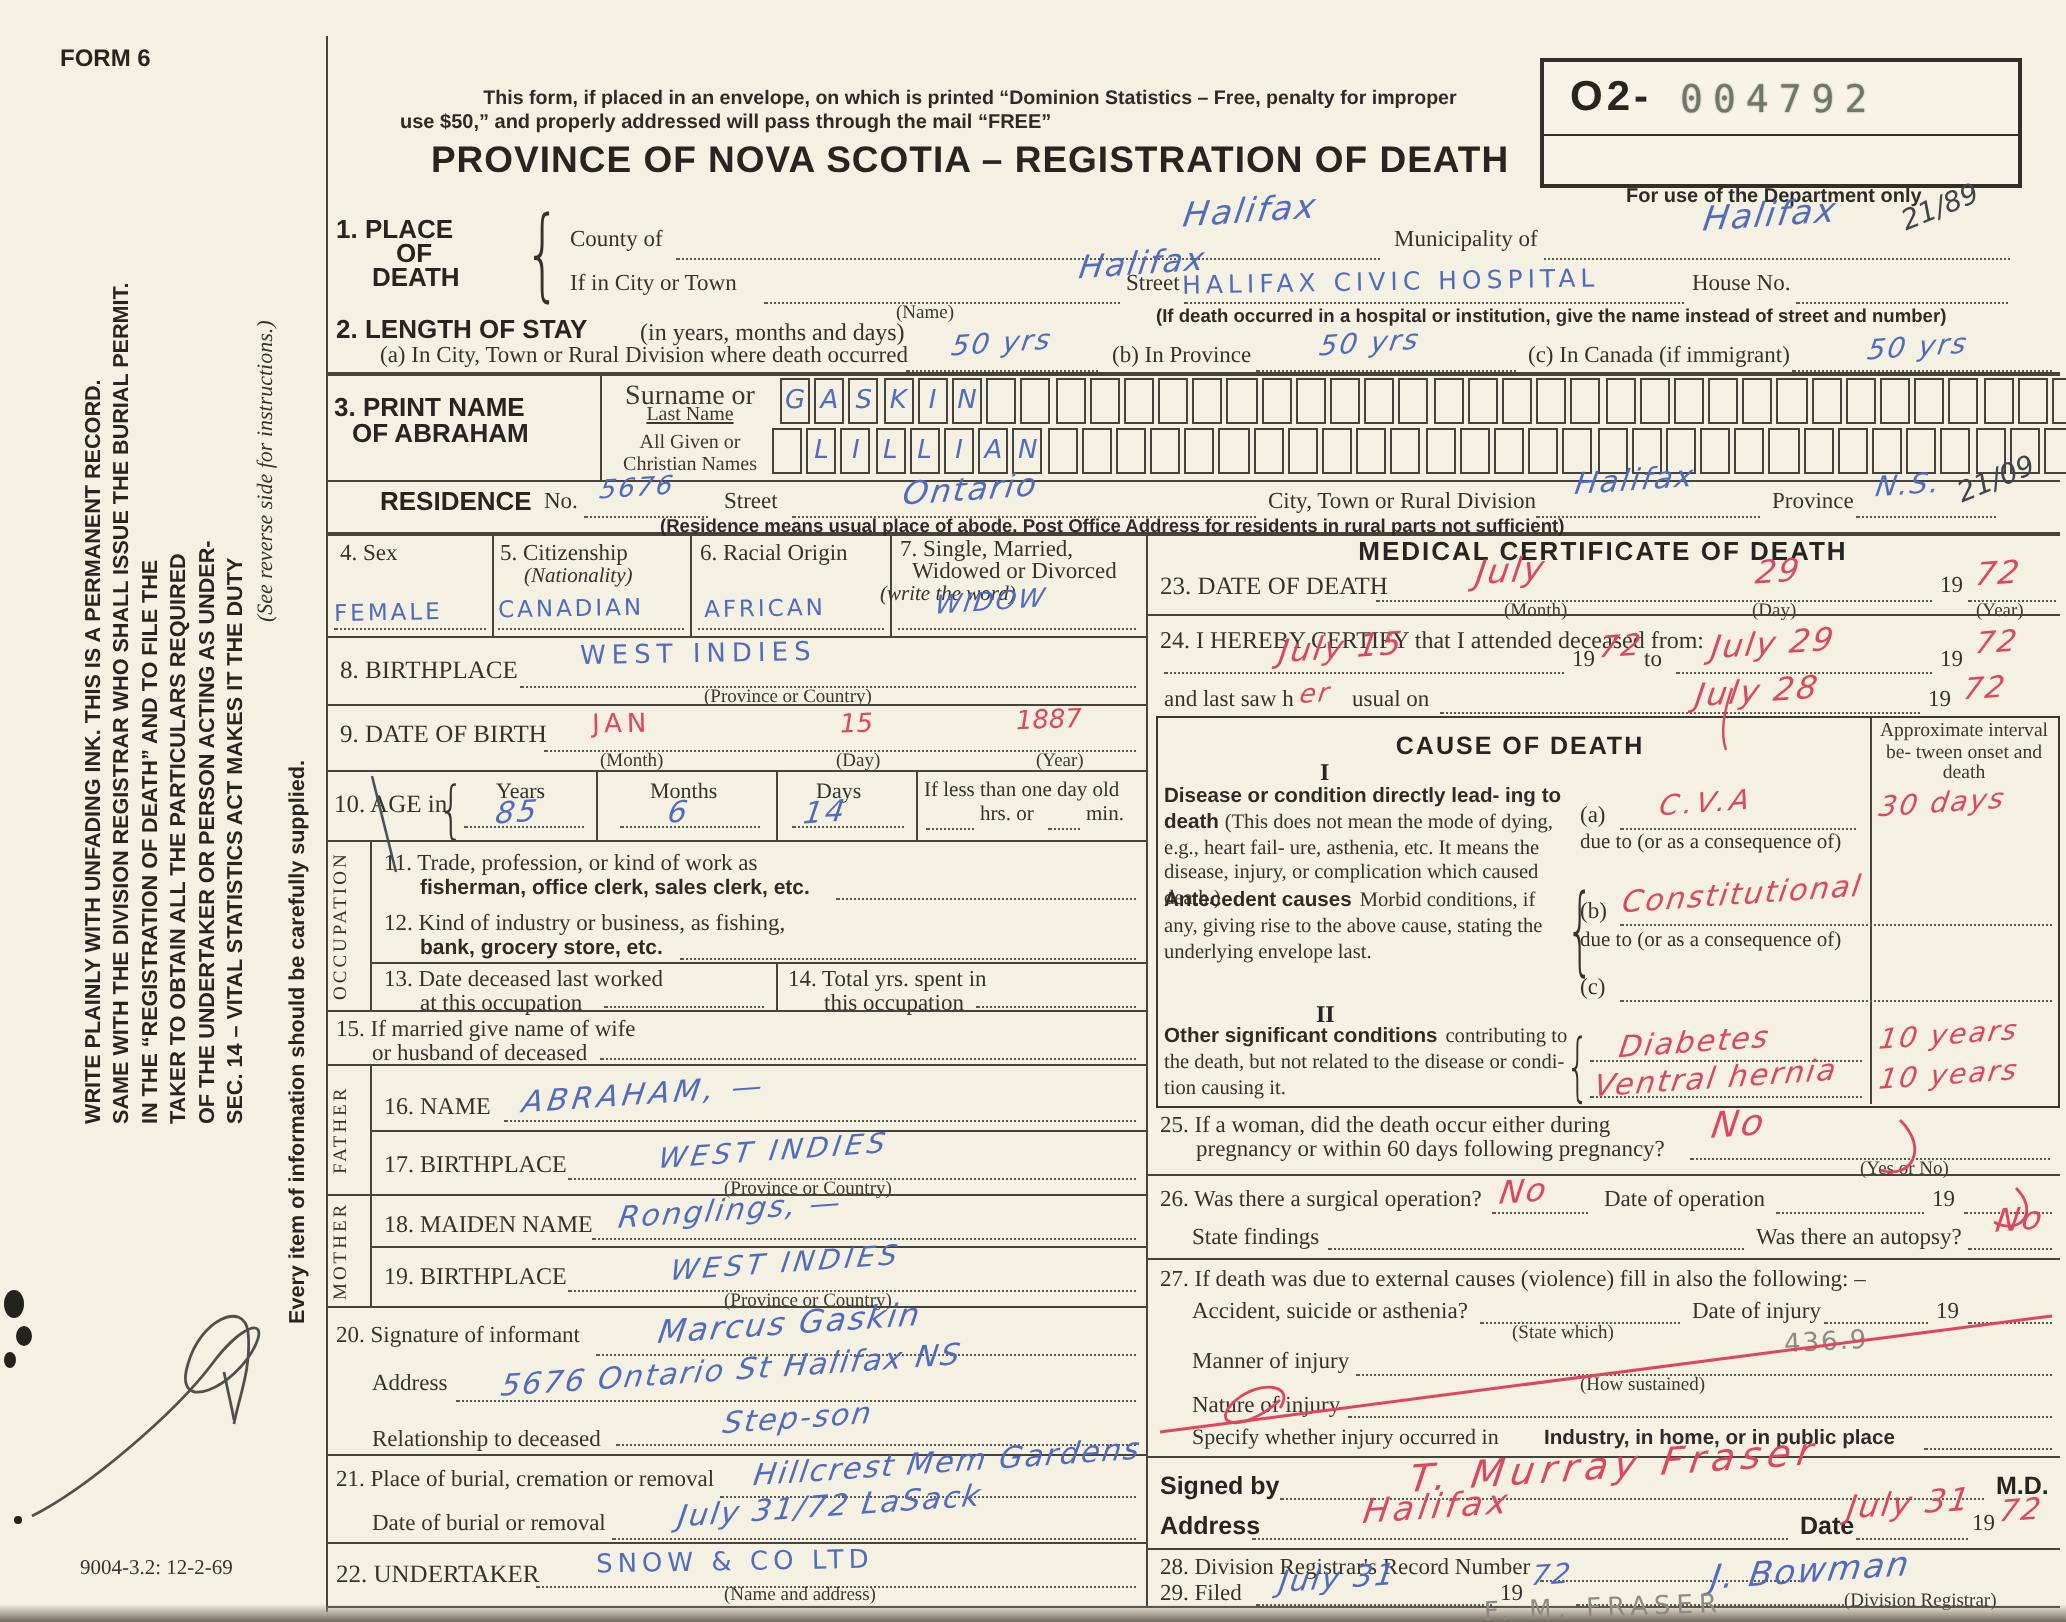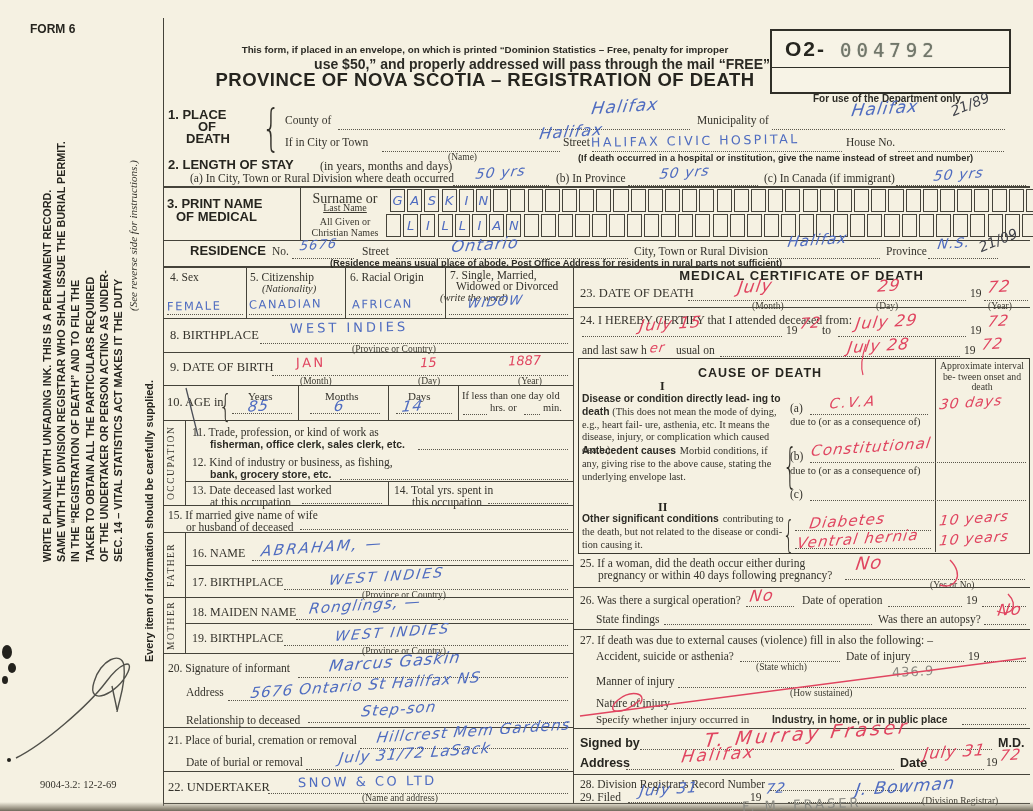--- a/index.html
+++ b/index.html
@@ -42,21 +42,21 @@
 OF THE UNDERTAKER OR PERSON ACTING AS UNDER-
 TAKER TO OBTAIN ALL THE PARTICULARS REQUIRED
 IN THE “REGISTRATION OF DEATH” AND TO FILE THE
 SAME WITH THE DIVISION REGISTRAR WHO SHALL ISSUE THE BURIAL PERMIT.
 WRITE PLAINLY WITH UNFADING INK. THIS IS A PERMANENT RECORD.</div>
 <div class="a vert" style="left:127px;top:103px;height:208px;font-family:'Liberation Serif',serif;font-style:italic;font-size:11px">(See reverse side for instructions.)</div>
 <div class="a vert" style="left:143px;top:342px;height:320px;font-family:'Liberation Sans',sans-serif;font-weight:bold;font-size:10.8px;color:#26251f">Every item of information should be carefully supplied.</div>
 <div class="a L" style="left:40px;top:779px;font-size:10.5px">9004-3.2: 12-2-69</div>
 
 <div class="a NB" style="left:200px;top:44px;width:570px;text-align:center;white-space:normal;font-size:9.8px">This form, if placed in an envelope, on which is printed “Dominion Statistics – Free, penalty for improper</div>
-<div class="a NB" style="left:200px;top:56px;width:570px;text-align:right;white-space:normal;font-size:14px">use $50,” and properly addressed will pass through the mail “FREE”</div>
+<div class="a NB" style="left:200px;top:56px;width:570px;text-align:left;white-space:normal;font-size:10px">use $50,” and properly addressed will pass through the mail “FREE”</div>
 <div class="a B" style="left:200px;top:69px;width:570px;text-align:center;font-size:18.5px;letter-spacing:.5px">PROVINCE OF NOVA SCOTIA – REGISTRATION OF DEATH</div>
 
 <div class="a" style="left:770px;top:29px;width:237px;height:61px;border:2px solid #302f28;background:#f7f3e6;z-index:4">
   <div style="position:absolute;left:0;top:36px;width:100%;height:1px;background:#302f28"></div>
   <span class="B" style="position:absolute;left:13px;top:6px;font-size:21px;letter-spacing:2px">O2-</span>
   <span style="position:absolute;left:68px;top:8px;font-family:'DejaVu Sans Mono',monospace;font-size:19px;letter-spacing:5px;color:#71766a;text-shadow:0 0 1px #8a8f80">004792</span>
 </div>
 <div class="a NB" style="left:813px;top:93px;font-size:10px">For use of the Department only</div>
 <span class="a marg" style="left:950px;top:96px">21/89</span>
 
@@ -97,21 +97,21 @@
 <span class="a H cur" style="left:476px;top:164px;font-size:14px">50 yrs</span>
 <span class="a L" style="left:556px;top:172px">(b) In Province</span>
 <div class="a D" style="left:628px;top:184px;width:130px"></div>
 <span class="a H cur" style="left:660px;top:164px;font-size:14px">50 yrs</span>
 <span class="a L" style="left:764px;top:172px">(c) In Canada (if immigrant)</span>
 <div class="a D" style="left:896px;top:184px;width:130px"></div>
 <span class="a H cur" style="left:934px;top:166px;font-size:14px">50 yrs</span>
 
 <div class="a VL" style="left:300px;top:186px;height:54px"></div>
 <div class="a B" style="left:167px;top:196px;font-size:13px">3. PRINT NAME</div>
-<div class="a B" style="left:176px;top:209px;font-size:13px">OF MEDICAL</div>
+<div class="a B" style="left:176px;top:209px;font-size:13px">OF ABRAHAM</div>
 <div class="a N" style="left:302px;top:191px;width:86px;text-align:center;font-size:14px">Surname or</div>
 <div class="a N" style="left:302px;top:202px;width:86px;text-align:center;font-size:10px;text-decoration:underline">Last Name</div>
 <div class="a N" style="left:302px;top:216px;width:86px;text-align:center;font-size:10px">All Given or</div>
 <div class="a N" style="left:302px;top:227px;width:86px;text-align:center;font-size:10px">Christian Names</div>
 <div class="a grid" style="left:390px;top:189px" id="surname-grid">
     <span class="nbox">G</span>
     <span class="nbox">A</span>
     <span class="nbox">S</span>
     <span class="nbox">K</span>
     <span class="nbox">I</span>
@@ -397,21 +397,21 @@
 </div>
 <span class="a brace" style="left:778px;top:514px;font-size:34px;transform:scale(.55,1.1)">{</span>
 <div class="a D" style="left:795px;top:529px;width:136px"></div>
 <span class="a R cur" style="left:810px;top:512px;font-size:15px">Diabetes</span>
 <span class="a R cur" style="left:940px;top:510px;font-size:14px">10 years</span>
 <div class="a D" style="left:795px;top:547px;width:136px"></div>
 <span class="a R cur" style="left:798px;top:530px;font-size:15px">Ventral hernia</span>
 <span class="a R cur" style="left:940px;top:530px;font-size:14px">10 years</span>
 
 <span class="a L" style="left:580px;top:557px">25. If a woman, did the death occur either during</span>
-<span class="a L" style="left:598px;top:569px">pregnancy or within 40 days following pregnancy?</span>
+<span class="a L" style="left:598px;top:569px">pregnancy or within 60 days following pregnancy?</span>
 <div class="a D" style="left:845px;top:578px;width:180px"></div>
 <span class="a R cur" style="left:856px;top:552px;font-size:18px">No</span>
 <span class="a N" style="left:930px;top:580px">(Yes or No)</span>
 <div class="a HL" style="left:573px;top:587px;width:457px"></div>
 
 <span class="a L" style="left:580px;top:594px">26. Was there a surgical operation?</span>
 <div class="a D" style="left:746px;top:605px;width:48px"></div>
 <span class="a R cur" style="left:750px;top:586px;font-size:16px">No</span>
 <span class="a L" style="left:802px;top:594px">Date of operation</span>
 <div class="a D" style="left:888px;top:605px;width:74px"></div>

